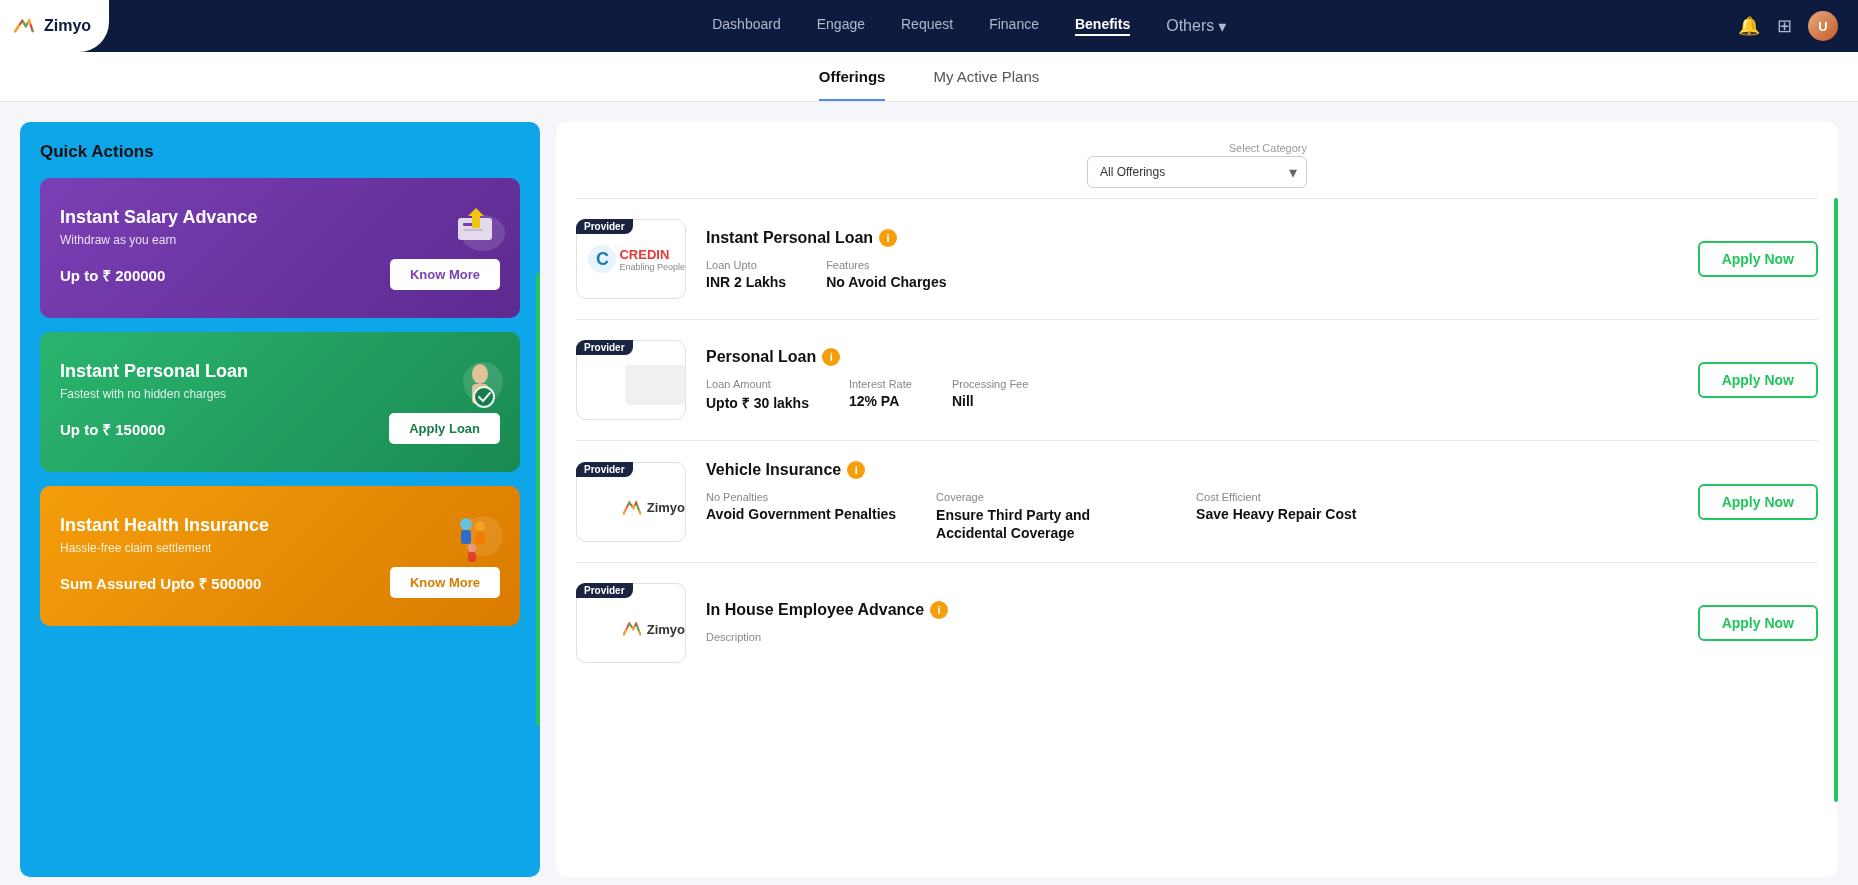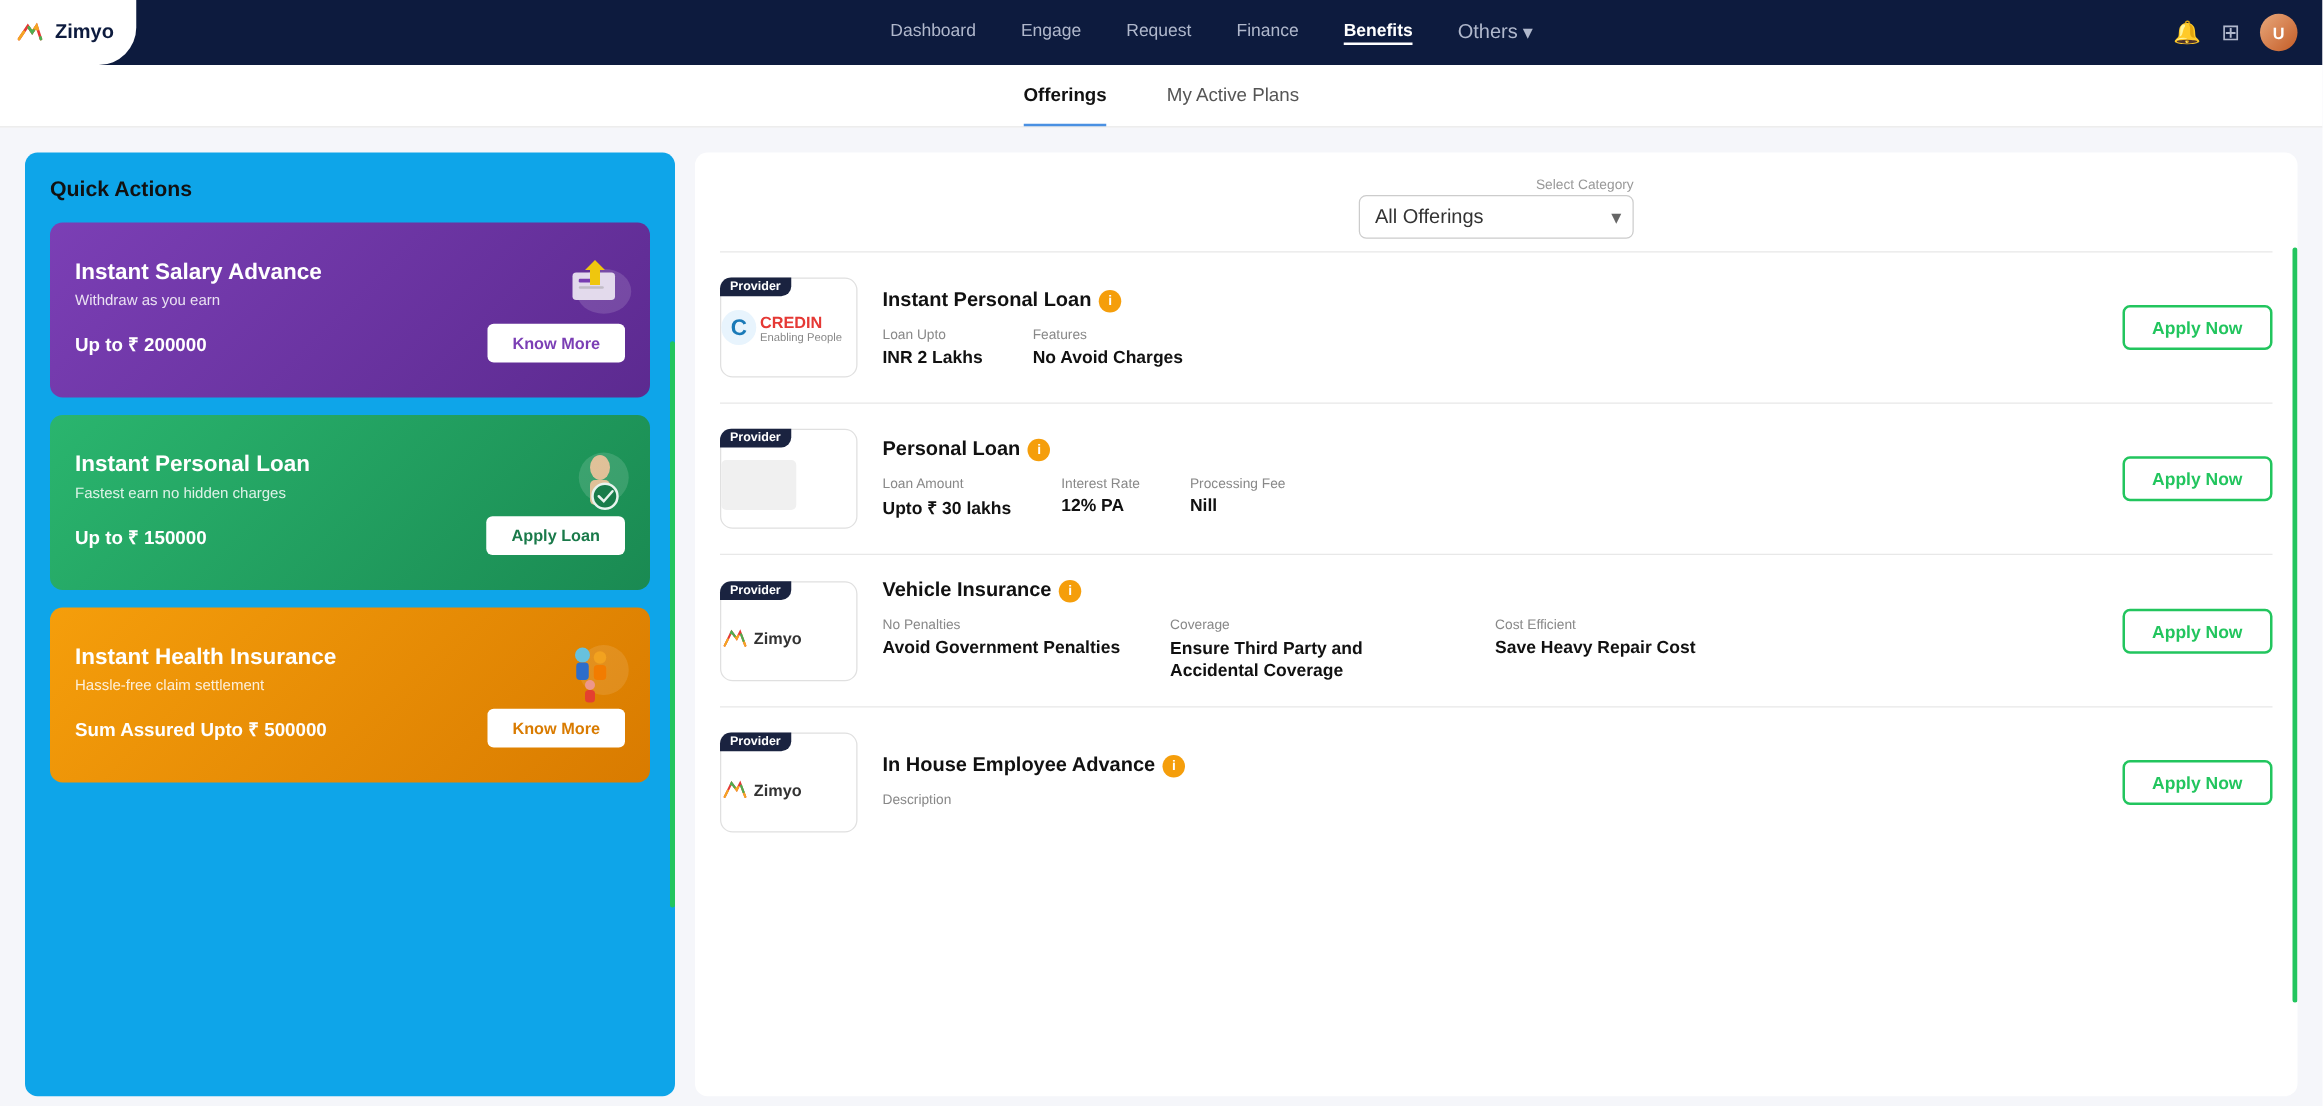--- a/index.html
+++ b/index.html
@@ -240,21 +240,21 @@
       gap: 20px;
     }
     .provider-badge {
       min-width: 110px;
       width: 110px;
       height: 80px;
       border-radius: 10px;
       border: 1px solid #e0e0e0;
       display: flex;
       flex-direction: column;
-      align-items: flex-start;
+      align-items: flex-end;
       justify-content: center;
       background: #fff;
       position: relative;
       overflow: visible;
     }
     .provider-label {
       position: absolute;
       top: -1px;
       left: -1px;
       background: #1a2340;
@@ -352,21 +352,21 @@
     
     .select-wrapper {
       position: relative;
       display: inline-block;
     }
     .select-wrapper select {
       appearance: none;
       border: 1px solid #ccc;
       border-radius: 6px;
       padding: 8px 36px 8px 12px;
-      font-size: 16px;
+      font-size: 12px;
       color: #333;
       min-width: 220px;
       background: #fff;
       cursor: pointer;
     }
     .select-arrow {
       position: absolute;
       right: 10px;
       top: 50%;
       transform: translateY(-50%);
@@ -443,21 +443,21 @@
       </div>
       <div class="card-bottom">
         <span class="card-amount">Up to ₹ 200000</span>
         <button class="card-btn purple">Know More</button>
       </div>
     </div>
 
     <div class="card card-green">
       <div>
         <div class="card-title">Instant Personal Loan</div>
-        <div class="card-subtitle">Fastest earn no hidden charges</div>
+        <div class="card-subtitle">Fastest with no hidden charges</div>
       </div>
       <div class="card-illustration">
         <svg width="80" height="80" viewBox="0 0 80 80">
           <circle cx="55" cy="40" r="20" fill="rgba(255,255,255,0.15)"></circle>
           <ellipse cx="52" cy="32" rx="8" ry="10" fill="#f5c6a0"></ellipse>
           <rect x="44" y="42" width="16" height="20" rx="4" fill="#f5c6a0"></rect>
           <circle cx="56" cy="55" r="10" fill="#1a7a4a" stroke="#fff" stroke-width="2"></circle>
           <path d="M51 55 L55 59 L62 51" stroke="#fff" stroke-width="2" fill="none" stroke-linecap="round"></path>
         </svg>
       </div>

